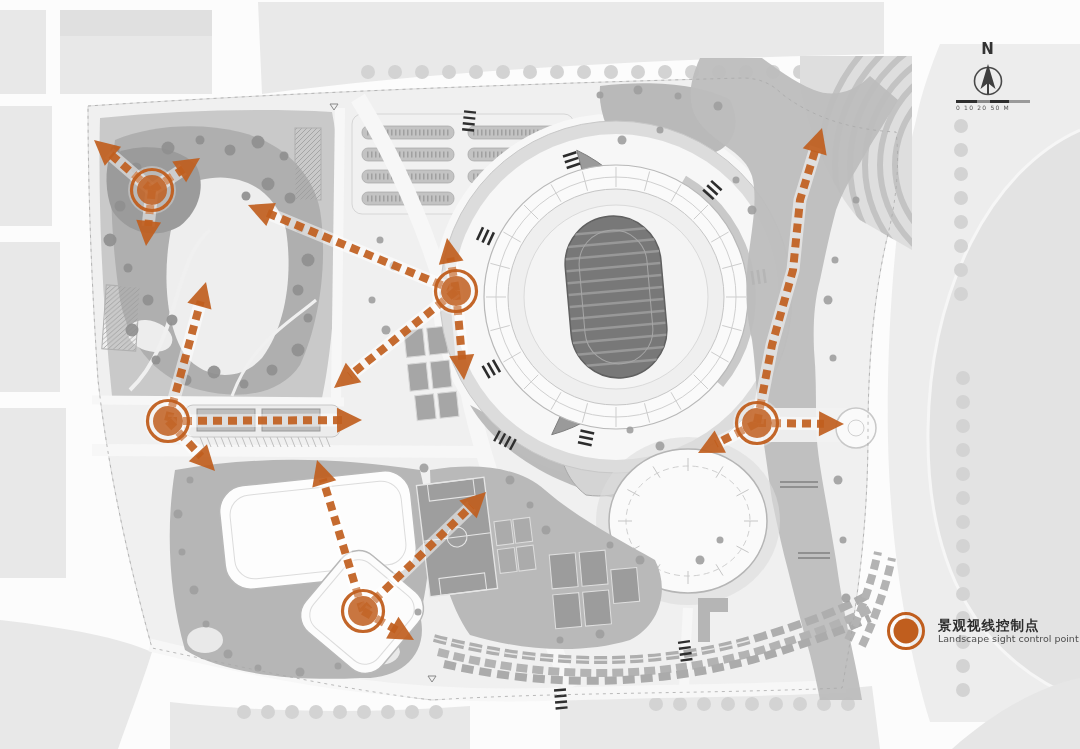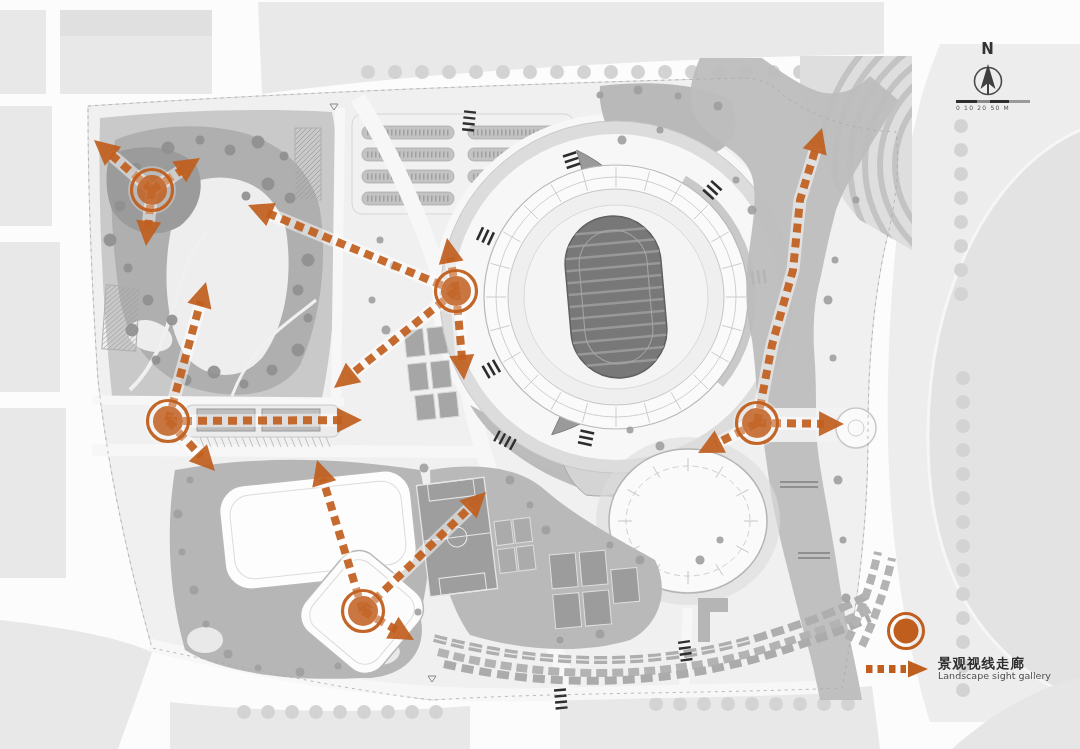--- a/index.html
+++ b/index.html
@@ -552,28 +552,20 @@
 </div>
 
 <div class="legend">
   <div class="legend-row">
     <span class="legend-icon">
       <svg width="44" height="42">
         <circle cx="22" cy="21" r="17.5" fill="none" stroke-width="3" class="ac-s" stroke="#C05E1E"></circle>
         <circle cx="22" cy="21" r="12.5" class="ac-f" fill="#C05E1E"></circle>
       </svg>
     </span>
-  </div>
-  <div class="legend-row">
-    <span class="legend-icon">
-      <svg width="64" height="20">
-        <line x1="2" y1="10" x2="42" y2="10" stroke-width="8" stroke-dasharray="6.5 5" class="ac-s" stroke="#C05E1E" fill="none"></line>
-        <polygon points="64,10 44,1.5 44,18.5" class="ac-f" fill="#C05E1E"></polygon>
-      </svg>
-    </span>
     <span>
-      <div class="lg-zh">景观视线走廊</div>
-      <div class="lg-en">Landscape sight gallery</div>
+      <div class="lg-zh">景观视线控制点</div>
+      <div class="lg-en">Landscape sight control point</div>
     </span>
   </div>
 </div>
 
 </div>
 
 </body></html>

